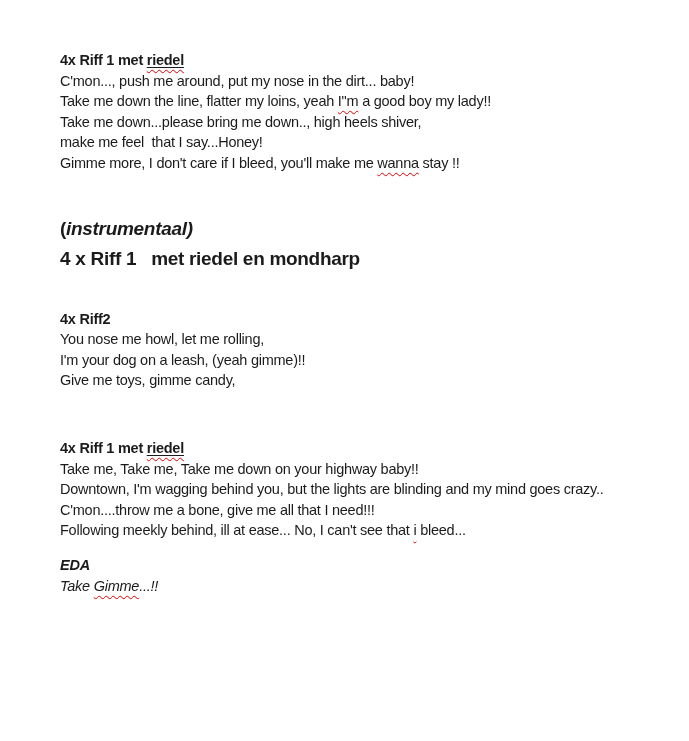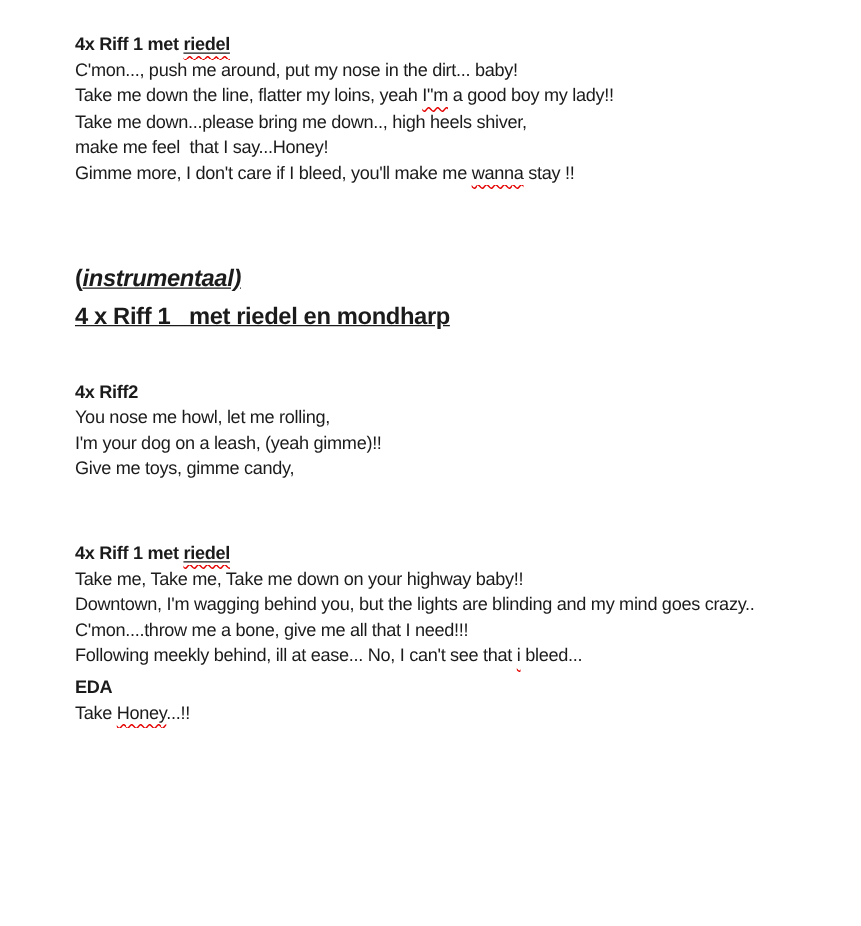--- a/index.html
+++ b/index.html
@@ -13,38 +13,38 @@
     width: 689px;
     height: 741px;
     background: var(--bg);
     font-family: "Liberation Sans", sans-serif;
     color: var(--text);
     overflow: hidden;
   }
   .page {
     width: 689px;
     height: 741px;
-    padding: 26px 30px 0 60px;
+    padding: 50px 30px 0 60px;
   }
   .stanza {
     white-space: pre-wrap;
     font-size: 14.5px;
     line-height: 20.6px;
     letter-spacing: -0.25px;
   }
   .stanza.large {
     font-size: 19px;
     line-height: 30px;
     letter-spacing: -0.3px;
   }
   
-  .stanza:nth-child(2) { margin-top: 59px; text-decoration: underline; }
+  .stanza:nth-child(2) { margin-top: 40px; }
   .stanza:nth-child(3) { margin-top: 35px; }
   .stanza:nth-child(4) { margin-top: 47px; }
-  .stanza:nth-child(5) { margin-top: 4px; }
+  .stanza:nth-child(5) { margin-top: 14px; font-style: italic; }
 
   .line { min-height: 20.6px; }
   .b  { font-weight: 700; }
   .i  { font-style: italic; }
   .sq {
     text-decoration: underline wavy var(--squiggle);
     text-decoration-thickness: 1px;
     text-underline-offset: 3.5px;
     text-decoration-skip-ink: none;
   }
@@ -56,14 +56,14 @@
   }
 </style>
 </head>
 <body>
 
 <div class="page">
     <div class="stanza"><div class="line"><span class="b">4x Riff 1 met </span><span class="b sq"><span class="u">riedel</span></span></div><div class="line"><span>C'mon..., push me around, put my nose in the dirt... baby!</span></div><div class="line"><span>Take me down the line, flatter my loins, yeah </span><span class="sq">I"m</span><span> a good boy my lady!!</span></div><div class="line"><span>Take me down...please bring me down.., high heels shiver,</span></div><div class="line"><span>make me feel  that I say...Honey!</span></div><div class="line"><span>Gimme more, I don't care if I bleed, you'll make me </span><span class="sq">wanna</span><span> stay !!</span></div></div>
     <div class="stanza large"><div class="line"><span class="b">(</span><span class="b i">instrumentaal)</span></div><div class="line"><span class="b">4 x Riff 1   met riedel en mondharp</span></div></div>
     <div class="stanza"><div class="line"><span class="b">4x Riff2</span></div><div class="line"><span>You nose me howl, let me rolling,</span></div><div class="line"><span>I'm your dog on a leash, (yeah gimme)!!</span></div><div class="line"><span>Give me toys, gimme candy,</span></div></div>
     <div class="stanza"><div class="line"><span class="b">4x Riff 1 met </span><span class="b sq"><span class="u">riedel</span></span></div><div class="line"><span>Take me, Take me, Take me down on your highway baby!!</span></div><div class="line"><span>Downtown, I'm wagging behind you, but the lights are blinding and my mind goes crazy..</span></div><div class="line"><span>C'mon....throw me a bone, give me all that I need!!!</span></div><div class="line"><span>Following meekly behind, ill at ease... No, I can't see that </span><span class="sq">i</span><span> bleed...</span></div></div>
-    <div class="stanza"><div class="line"><span class="b">EDA</span></div><div class="line"><span>Take </span><span class="sq">Honey</span><span>...!!</span></div></div>
+    <div class="stanza"><div class="line"><span class="b">EDA</span></div><div class="line"><span>Take </span><span class="sq">Gimme</span><span>...!!</span></div></div>
   </div>
 
 </body></html>

